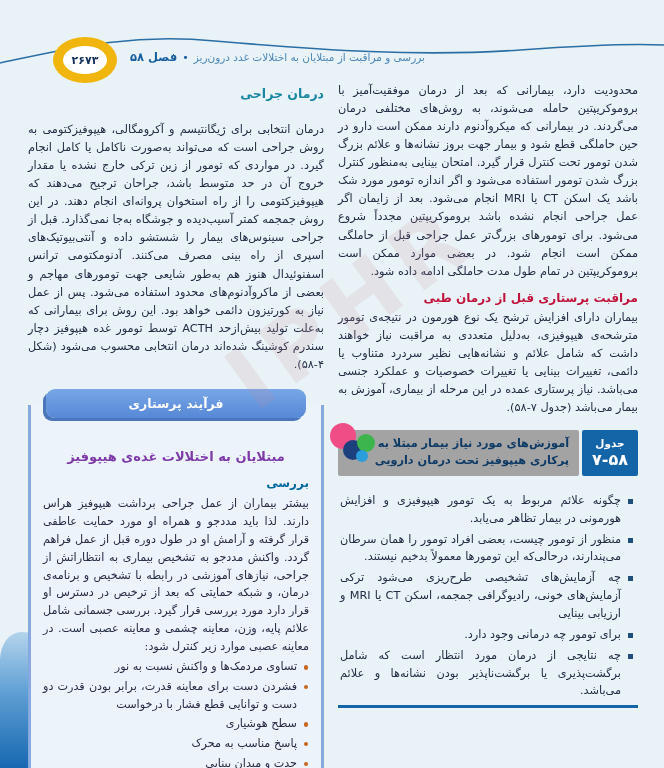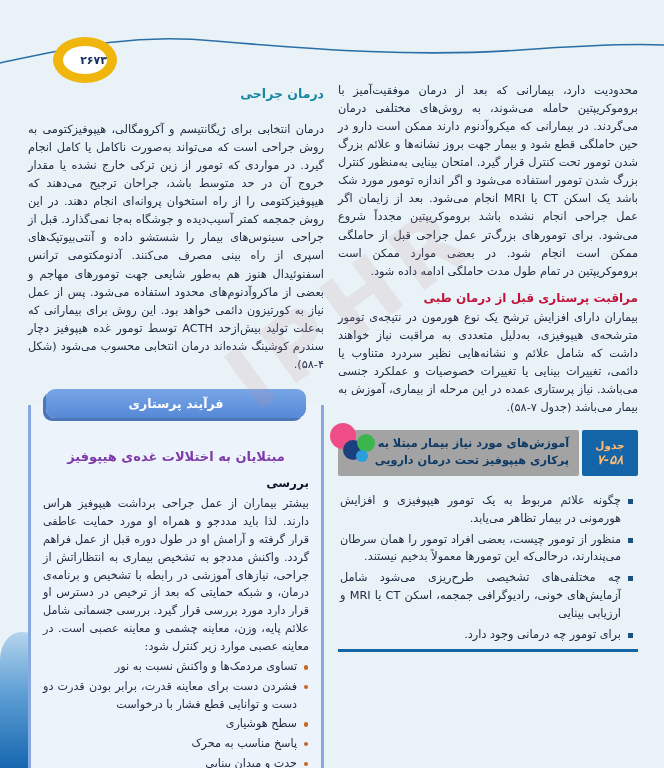--- a/index.html
+++ b/index.html
@@ -12,21 +12,21 @@
   }
   
   .header-wave { position:absolute; top:0; left:0; width:664px; height:95px; z-index:1; }
   .page-badge {
     position:absolute; left:53px; top:37px; width:64px; height:46px;
     background:#f0b60e; border-radius:50%; z-index:2;
     display:flex; align-items:center; justify-content:center;
   }
   .page-badge-inner {
     width:44px; height:28px; background:#ffffff; border-radius:50%;
-    display:flex; align-items:center; 
+    display:flex; align-items:center; justify-content:center;
   }
   .page-number { font-size:11px; font-weight:bold; color:#14305e; direction:ltr; }
   .header-line {
     position:absolute; left:130px; top:50px; z-index:2;
     display:flex; align-items:baseline; gap:5px; direction:ltr; white-space:nowrap;
   }
   .chapter-label { font-size:11.5px; font-weight:bold; color:#155e9e; direction:ltr; unicode-bidi:isolate; }
   .chapter-sep { font-size:11px; color:#155e9e; }
   .chapter-title { font-size:10.5px; color:#4b86b8; direction:rtl; unicode-bidi:isolate; }
   
@@ -46,26 +46,26 @@
   .col-left  { flex:1; }
   p.body {
     font-size:11.3px; line-height:1.6; text-align:justify; color:#232c45;
   }
   .h-red   { font-size:12px;   font-weight:bold; color:#c0143c; margin:10px 0 4px; }
   .h-teal  { font-size:12.5px; font-weight:bold; color:#1787a2; margin:4px 0 20px; }
   
   .tbl { margin-top:13px; position:relative; }
   .tbl-header { display:flex; direction:rtl; align-items:stretch; position:relative; }
   .tbl-badge {
-    width:56px; flex:none; background:#1465a8; color:#fdba74; border-radius:2px;
+    width:56px; flex:none; background:#1465a8; color:#ffffff; border-radius:2px;
     display:flex; flex-direction:column; align-items:center; justify-content:center;
     gap:1px; padding:5px 5px; margin-left:3px;
   }
   .tbl-badge .lbl { font-size:10.5px; font-weight:bold; }
-  .tbl-badge .num { font-size:13px; font-weight:bold; direction:rtl; unicode-bidi:isolate;font-style:italic; }
+  .tbl-badge .num { font-size:16px; font-weight:bold; direction:rtl; unicode-bidi:isolate; }
   .tbl-banner {
     flex:1; background:#a3a3a3; border-radius:2px;
     display:flex; align-items:center; padding:6px 10px 6px 34px;
     font-size:11.3px; font-weight:bold; color:#0e3a66; line-height:1.5;
     text-align:right; position:relative;
   }
   .tbl-flower { position:absolute; left:-10px; top:-7px; width:50px; height:46px; z-index:3; }
   .tbl-items { list-style:none; margin-top:16px; padding:0 4px 0 2px; }
   .tbl-items li {
     position:relative; padding-right:13px; margin-bottom:3px;
@@ -84,21 +84,21 @@
     padding:7px 0 7px; border-radius:9px;
     box-shadow:-3px 3px 0 rgba(47,95,174,0.85);
   }
   .proc-box {
     margin-top:-13px; background:#edf3fb;
     border-right:3px solid #88a9e0; border-left:3px solid #88a9e0;
     border-bottom:4px solid #6b8fd4;
     padding:24px 12px 12px;
   }
   .proc-title { font-size:13px; font-weight:bold; color:#7d3aa8; text-align:center; margin-bottom:12px;margin-top:20px; }
-  .proc-h-red { font-size:12px; font-weight:bold; color:#0f172a; margin-bottom:5px; }
+  .proc-h-red { font-size:12px; font-weight:bold; color:#0369a1; margin-bottom:5px; }
   .proc-box p.body { font-size:11.2px; }
   .proc-items { list-style:none; margin-top:2px; padding:0; }
   .proc-items li {
     position:relative; padding-right:12px; margin-bottom:2px;
     font-size:11.2px; line-height:1.58; text-align:justify;
   }
   .proc-items li::before {
     content:""; position:absolute; right:1px; top:7px;
     width:4.5px; height:4.5px; border-radius:50%; background:#c8661f;
   }
@@ -117,20 +117,25 @@
   <svg class="header-wave" viewBox="0 0 664 95" aria-hidden="true">
     <path d="M0,63 C70,48 130,33 215,41 C320,50 420,57 520,50 C575,46 625,43 664,45" fill="none" stroke="#2a6ea6" stroke-width="1.6"></path>
   </svg>
 
   <div class="page-badge">
     <div class="page-badge-inner">
       <span class="page-number">۲۶۷۳</span>
     </div>
   </div>
 
+  <div class="header-line">
+    <span class="chapter-label">فصل ۵۸</span>
+    <span class="chapter-sep">•</span>
+    <span class="chapter-title">بررسی و مراقبت از مبتلایان به اختلالات غدد درون‌ریز</span>
+  </div>
 
   <div class="watermark">IPHR</div>
 
   <div class="content">
 
     <div class="col-right">
       <p class="body">محدودیت دارد، بیمارانی که بعد از درمان موفقیت‌آمیز با بروموکریپتین حامله می‌شوند، به روش‌های مختلفی درمان می‌گردند. در بیمارانی که میکروآدنوم دارند ممکن است دارو در حین حاملگی قطع شود و بیمار جهت بروز نشانه‌ها و علائم بزرگ شدن تومور تحت کنترل قرار گیرد. امتحان بینایی به‌منظور کنترل بزرگ شدن تومور استفاده می‌شود و اگر اندازه تومور مورد شک باشد یک اسکن CT یا MRI انجام می‌شود. بعد از زایمان اگر عمل جراحی انجام نشده باشد بروموکریپتین مجدداً شروع می‌شود. برای تومورهای بزرگ‌تر عمل جراحی قبل از حاملگی ممکن است انجام شود. در بعضی موارد ممکن است بروموکریپتین در تمام طول مدت حاملگی ادامه داده شود.</p>
 
       <div class="h-red">مراقبت پرستاری قبل از درمان طبی</div>
       <p class="body">بیماران دارای افزایش ترشح یک نوع هورمون در نتیجه‌ی تومور مترشحه‌ی هیپوفیزی، به‌دلیل متعددی به مراقبت نیاز خواهند داشت که شامل علائم و نشانه‌هایی نظیر سردرد متناوب یا دائمی، تغییرات بینایی یا تغییرات خصوصیات و عملکرد جنسی می‌باشد. نیاز پرستاری عمده در این مرحله از بیماری، آموزش به بیمار می‌باشد (جدول ۷-۵۸).</p>
@@ -147,22 +152,23 @@
               <circle cx="15" cy="13" r="13" fill="#ee4d86"></circle>
               <circle cx="25" cy="27" r="10" fill="#1c3f7d"></circle>
               <circle cx="38" cy="20" r="9" fill="#3cb54c"></circle>
               <circle cx="34" cy="33" r="6" fill="#2c9ddb"></circle>
             </svg>
           </div>
         </div>
         <ul class="tbl-items">
           <li>چگونه علائم مربوط به یک تومور هیپوفیزی و افزایش هورمونی در بیمار تظاهر می‌یابد.</li>
           <li>منظور از تومور چیست، بعضی افراد تومور را همان سرطان می‌پندارند، درحالی‌که این تومورها معمولاً بدخیم نیستند.</li>
-          <li>چه مختلفی‌های تشخیصی طرح‌ریزی می‌شود شامل آزمایش‌های خونی، رادیوگرافی جمجمه، اسکن CT یا MRI و ارزیابی بینایی</li>
+          <li>چه آزمایش‌های تشخیصی طرح‌ریزی می‌شود ترکی آزمایش‌های خونی، رادیوگرافی جمجمه، اسکن CT یا MRI و ارزیابی بینایی</li>
           <li>برای تومور چه درمانی وجود دارد.</li>
+          <li>چه نتایجی از درمان مورد انتظار است که شامل برگشت‌پذیری یا برگشت‌ناپذیر بودن نشانه‌ها و علائم می‌باشد.</li>
         </ul>
         <div class="tbl-rule"></div>
       </div>
     </div>
 
     <div class="col-left">
       <div class="h-teal">درمان جراحی</div>
       <p class="body">درمان انتخابی برای ژیگانتیسم و آکرومگالی، هیپوفیزکتومی به روش جراحی است که می‌تواند به‌صورت ناکامل یا کامل انجام گیرد. در مواردی که تومور از زین ترکی خارج نشده یا مقدار خروج آن در حد متوسط باشد، جراحان ترجیح می‌دهند که هیپوفیزکتومی را از راه استخوان پروانه‌ای انجام دهند. در این روش جمجمه کمتر آسیب‌دیده و جوشگاه به‌جا نمی‌گذارد. قبل از جراحی سینوس‌های بیمار را شستشو داده و آنتی‌بیوتیک‌های اسپری از راه بینی مصرف می‌کنند. آدنومکتومی ترانس اسفنوئیدال هنوز هم به‌طور شایعی جهت تومورهای مهاجم و بعضی از ماکروآدنوم‌های محدود استفاده می‌شود. پس از عمل نیاز به کورتیزون دائمی خواهد بود. این روش برای بیمارانی که به‌علت تولید بیش‌ازحد ACTH توسط تومور غده هیپوفیز دچار سندرم کوشینگ شده‌اند درمان انتخابی محسوب می‌شود (شکل ۴-۵۸).</p>
 
       <div class="proc-tab">فرآیند پرستاری</div>

